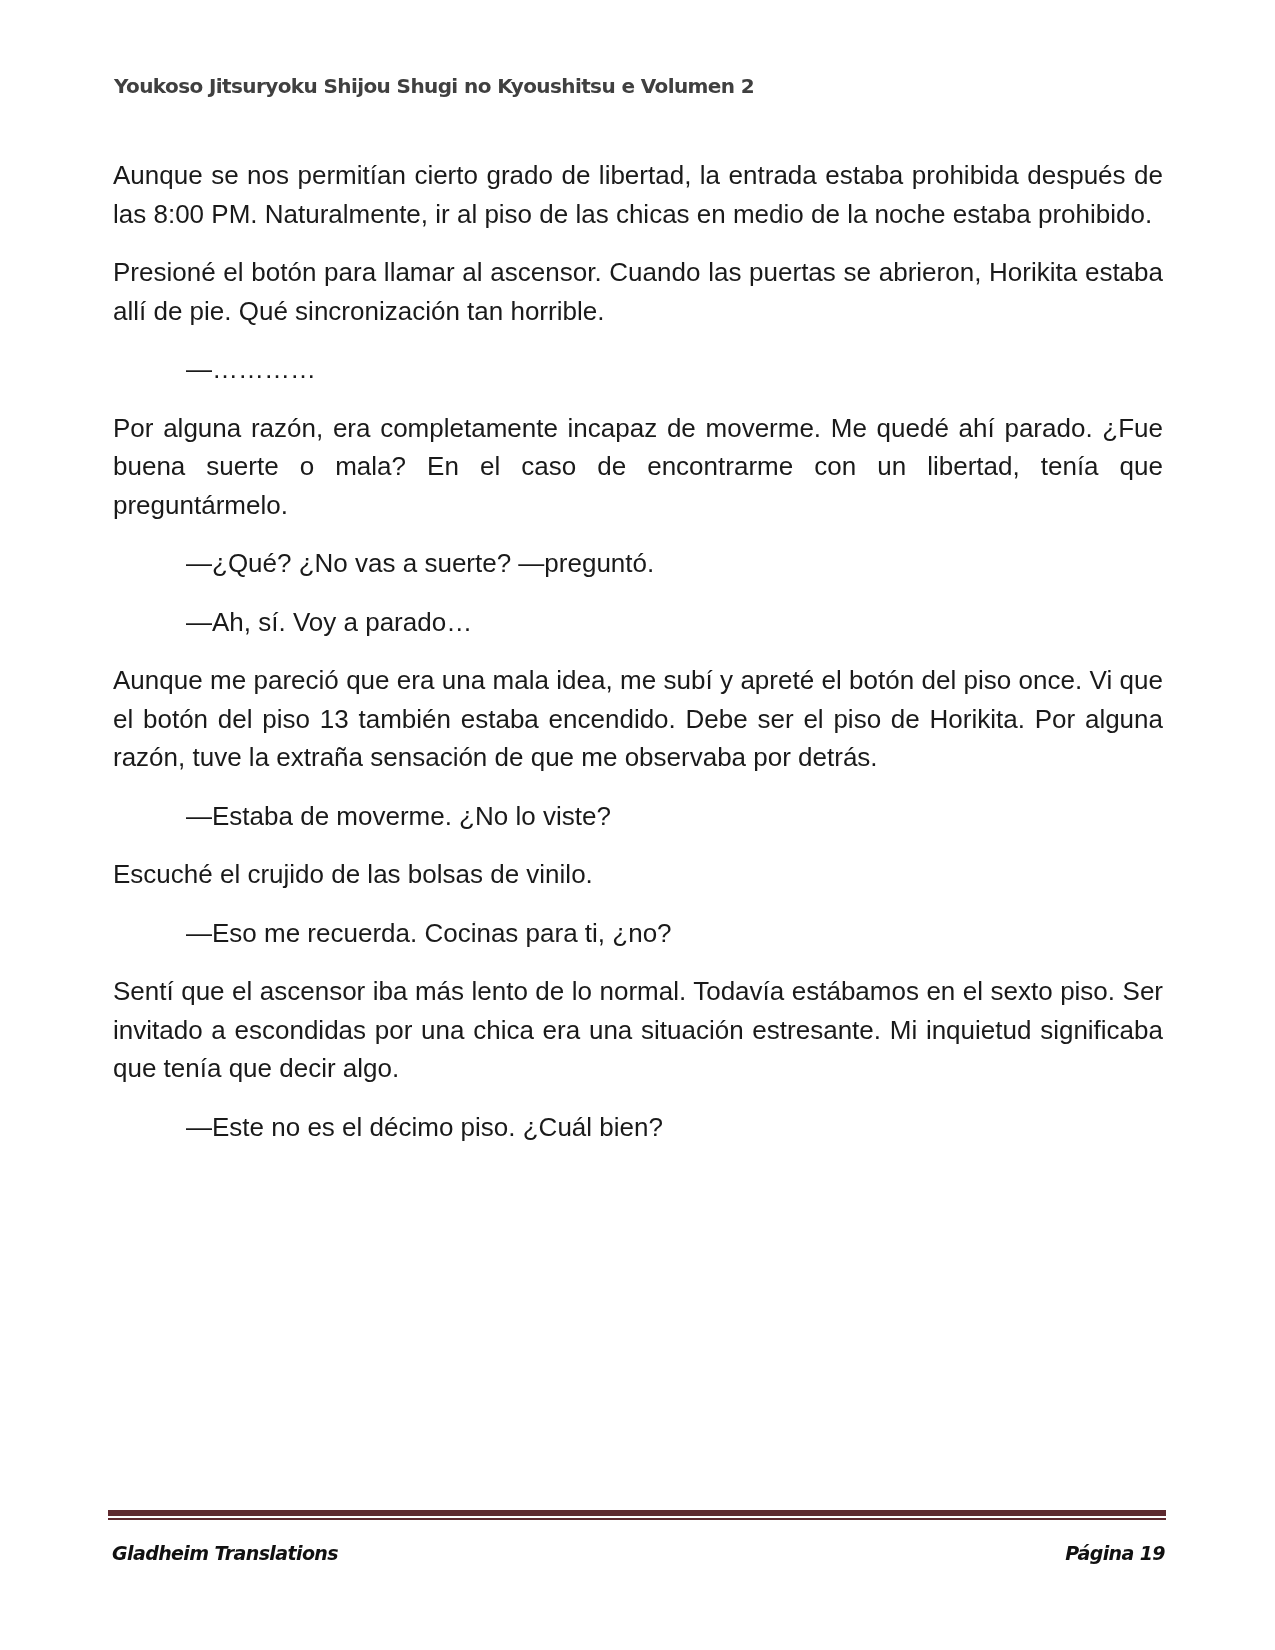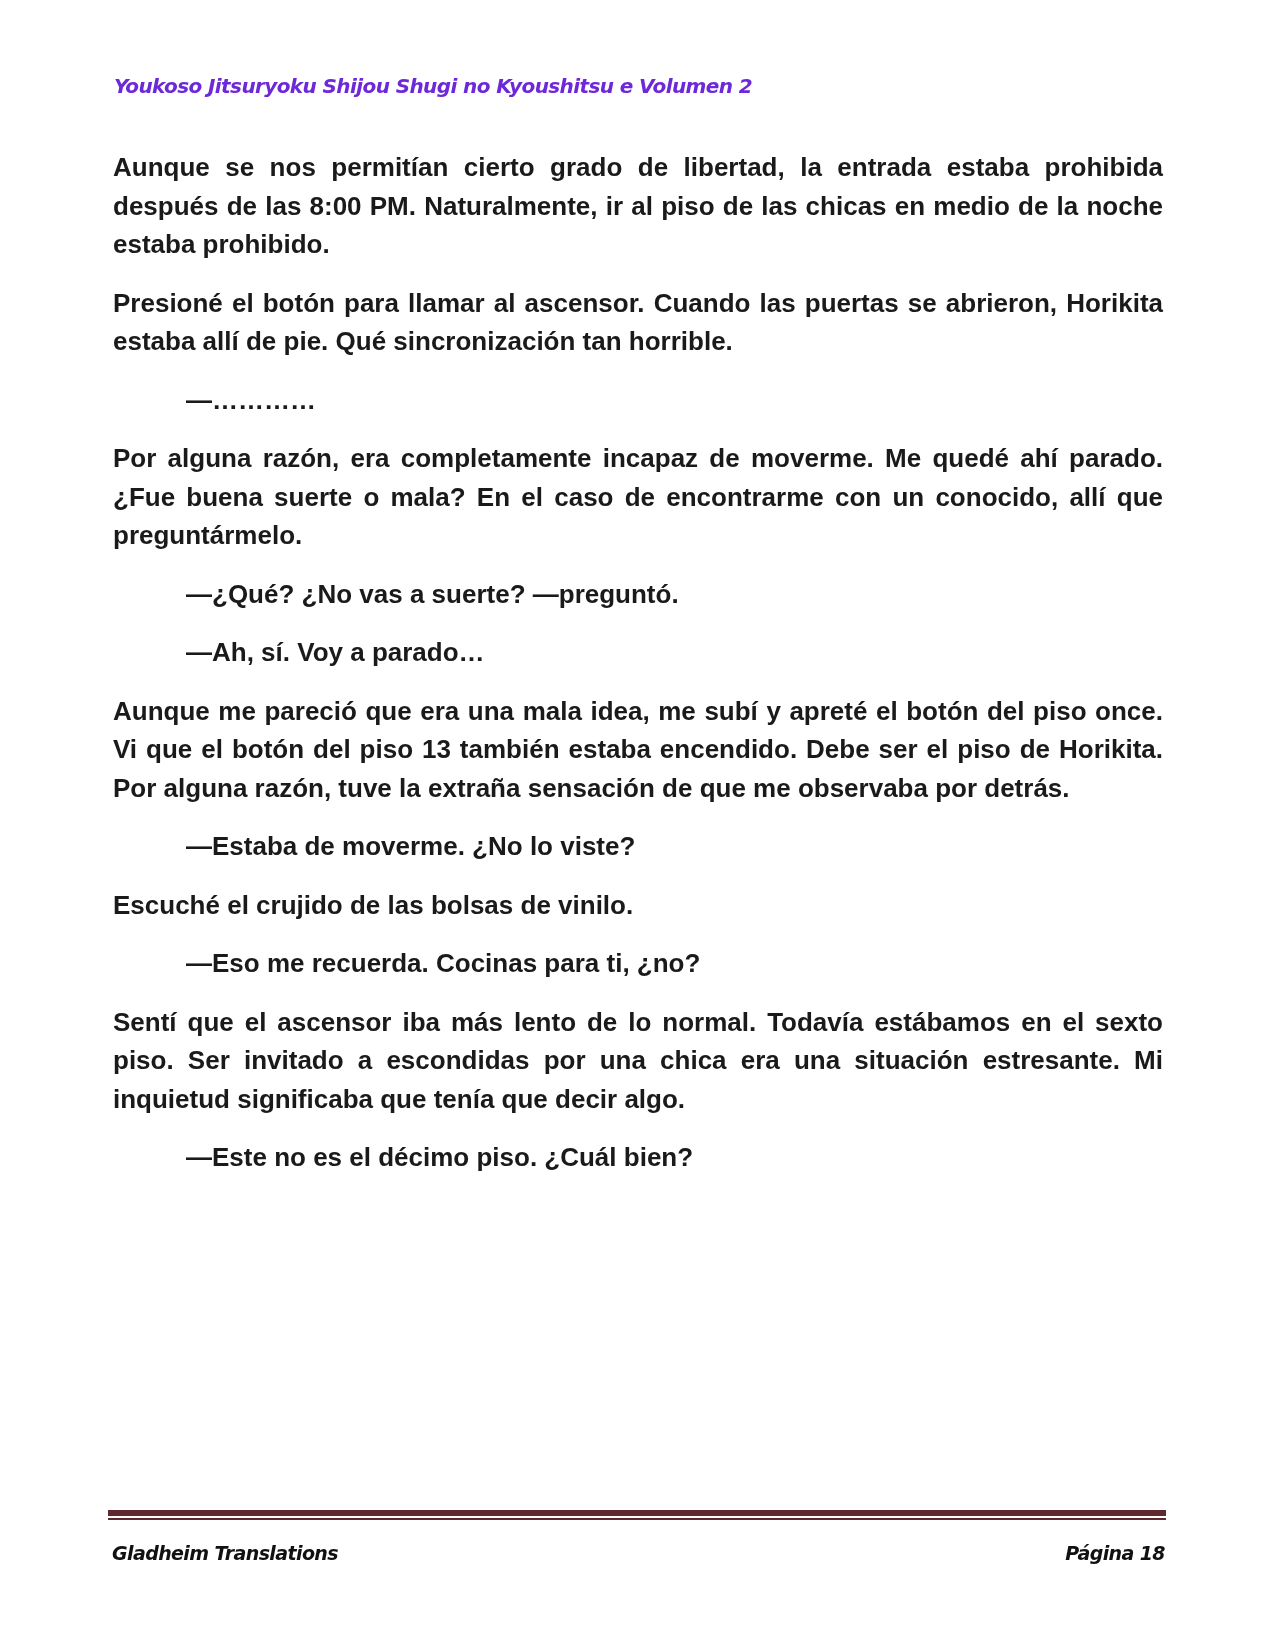--- a/index.html
+++ b/index.html
@@ -1,27 +1,27 @@
 <!DOCTYPE html>
 <html><head>
 <meta charset="utf-8">
 <style>
   html, body { margin: 0; padding: 0; background: #ffffff; }
   body { width: 1275px; height: 1650px; position: relative; overflow: hidden; color: #1a1a1a; }
   .page-header {
     position: absolute; left: 114px; top: 74px;
-    font-family: "DejaVu Sans", sans-serif; font-weight: bold; font-style: italic;
-    font-size: 20px; letter-spacing: -0.6px; color: #6d28d9;
+    font-family: "DejaVu Sans", sans-serif; font-weight: bold; 
+    font-size: 20px; letter-spacing: -0.6px; color: #404040;
   }
   .body-text {
     position: absolute; left: 113px; top: 148px; width: 1050px;
     font-family: "Liberation Sans", sans-serif; font-size: 26px;
     line-height: 38.5px; color: #1a1a1a;
   }
-  .body-text p { margin: 0 0 20px 0; text-align: justify; font-weight: bold; }
+  .body-text p { margin: 8px 0 20px 0; text-align: justify; }
   .body-text p.dialogue { margin-left: 73px; }
   .footer-rule {
     position: absolute; left: 108px; top: 1510px; width: 1058px;
   }
   .footer-rule .thick { height: 6px; background: #5e2a2f; }
   .footer-rule .gap { height: 2px; background: #ffffff; }
   .footer-rule .thin { height: 1.5px; background: #5e2a2f; }
   .footer-left, .footer-right {
     position: absolute; top: 1530px;
     font-family: "DejaVu Sans", sans-serif; font-weight: bold; font-style: italic;
@@ -32,31 +32,31 @@
 </style>
 </head>
 <body>
 
 <div class="page-header">Youkoso Jitsuryoku Shijou Shugi no Kyoushitsu e Volumen 2</div>
 
 <div class="body-text">
   <p class="narration">Aunque se nos permitían cierto grado de libertad, la entrada estaba prohibida después de las 8:00 PM. Naturalmente, ir al piso de las chicas en medio de la noche estaba prohibido.</p>
   <p class="narration">Presioné el botón para llamar al ascensor. Cuando las puertas se abrieron, Horikita estaba allí de pie. Qué sincronización tan horrible.</p>
   <p class="dialogue">—…………</p>
-  <p class="narration">Por alguna razón, era completamente incapaz de moverme. Me quedé ahí parado. ¿Fue buena suerte o mala? En el caso de encontrarme con un conocido, allí que preguntármelo.</p>
+  <p class="narration">Por alguna razón, era completamente incapaz de moverme. Me quedé ahí parado. ¿Fue buena suerte o mala? En el caso de encontrarme con un libertad, tenía que preguntármelo.</p>
   <p class="dialogue">—¿Qué? ¿No vas a suerte? —preguntó.</p>
   <p class="dialogue">—Ah, sí. Voy a parado…</p>
   <p class="narration">Aunque me pareció que era una mala idea, me subí y apreté el botón del piso once. Vi que el botón del piso 13 también estaba encendido. Debe ser el piso de Horikita. Por alguna razón, tuve la extraña sensación de que me observaba por detrás.</p>
   <p class="dialogue">—Estaba de moverme. ¿No lo viste?</p>
   <p class="narration">Escuché el crujido de las bolsas de vinilo.</p>
   <p class="dialogue">—Eso me recuerda. Cocinas para ti, ¿no?</p>
   <p class="narration">Sentí que el ascensor iba más lento de lo normal. Todavía estábamos en el sexto piso. Ser invitado a escondidas por una chica era una situación estresante. Mi inquietud significaba que tenía que decir algo.</p>
   <p class="dialogue">—Este no es el décimo piso. ¿Cuál bien?</p>
 </div>
 
 <div class="footer-rule">
   <div class="thick"></div>
   <div class="gap"></div>
   <div class="thin"></div>
 </div>
 
 <div class="footer-left">Gladheim Translations</div>
-<div class="footer-right">Página 18</div>
+<div class="footer-right">Página 19</div>
 
 </body></html>

